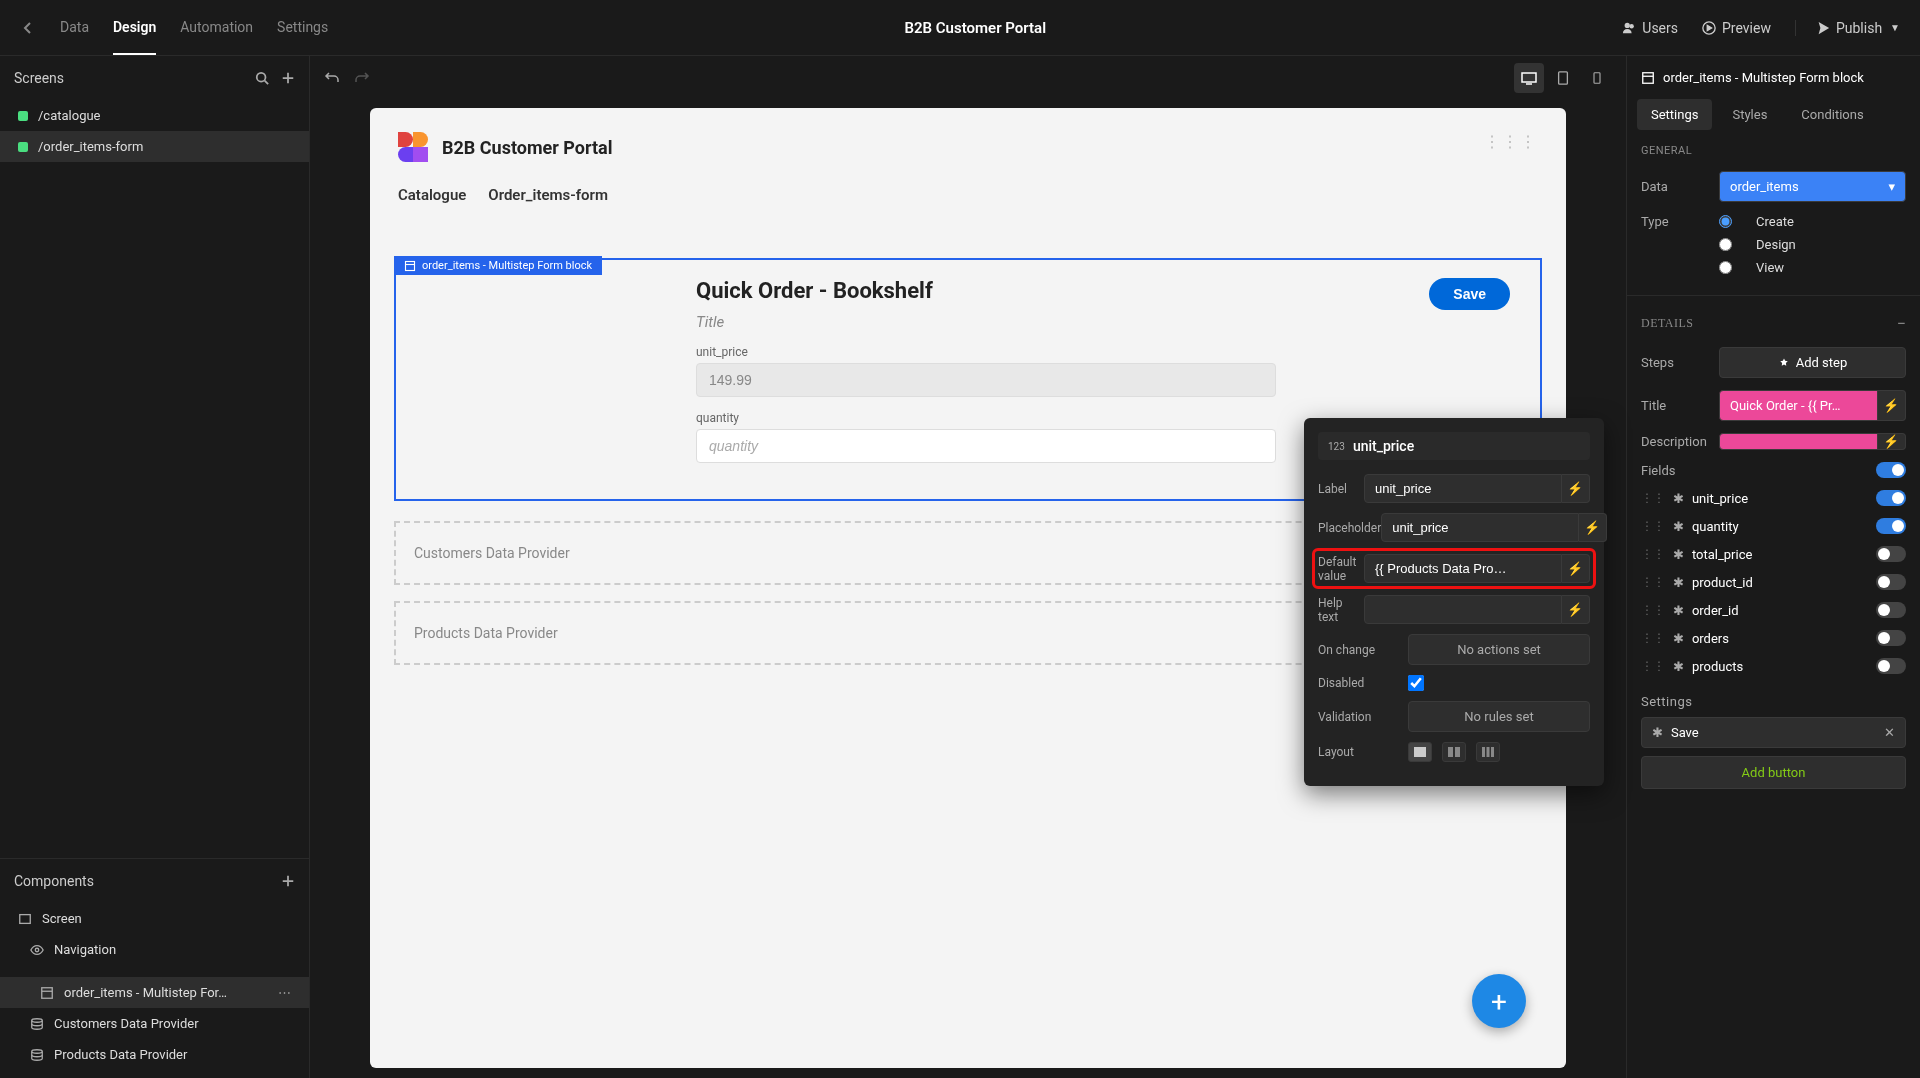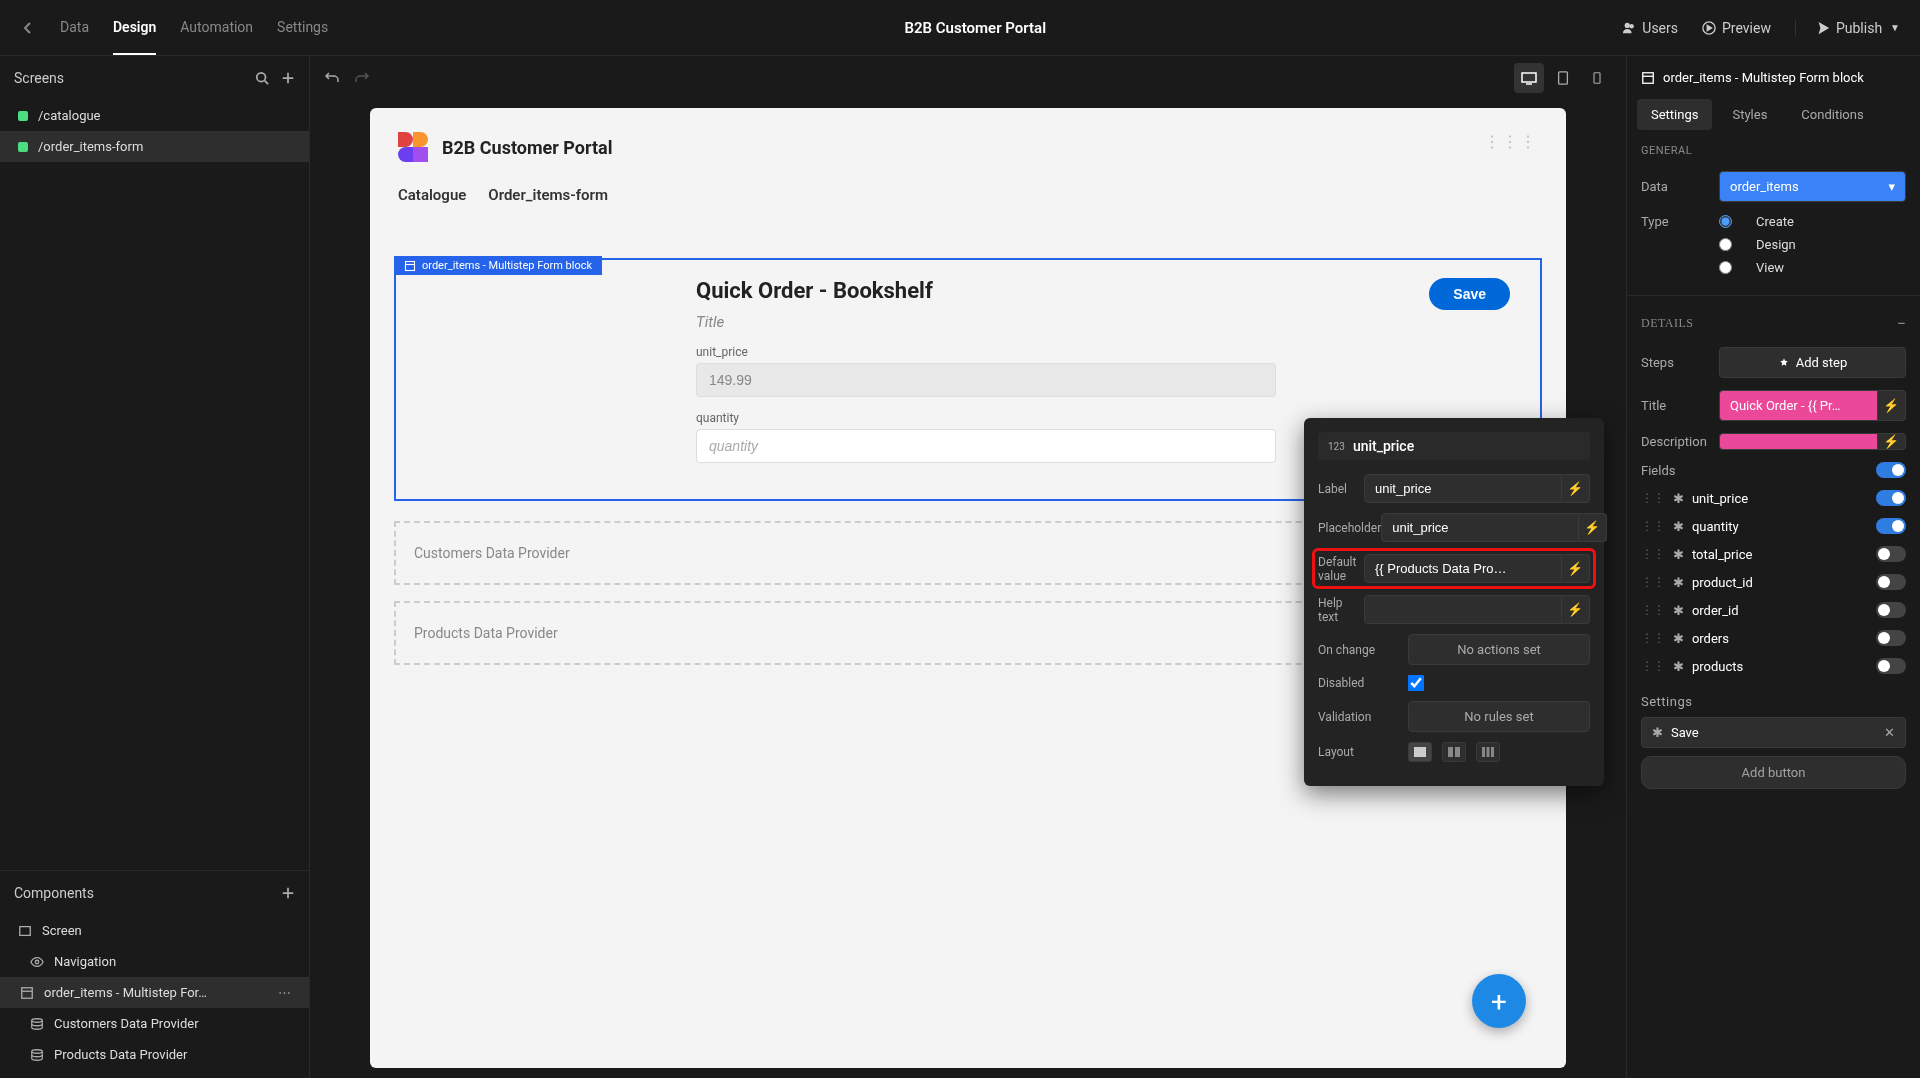--- a/index.html
+++ b/index.html
@@ -118,21 +118,21 @@
 .toggle::after { content: ''; position: absolute; width: 12px; height: 12px; background: #fff; border-radius: 50%; top: 2px; left: 2px; }
 .toggle.on::after { left: 16px; }
 .field-item { display: flex; align-items: center; padding: 6px 14px; gap: 8px; }
 .drag-dots { color: #666; font-size: 12px; cursor: grab; }
 .gear { color: #aaa; cursor: pointer; }
 .field-name { flex: 1; color: #fff; font-size: 13px; }
 .buttons-section { padding: 0 14px; }
 .button-item { display: flex; align-items: center; background: #2e2e2e; border: 1px solid #3a3a3a; border-radius: 4px; padding: 7px 10px; margin-bottom: 8px; gap: 8px; }
 .button-item-label { flex: 1; color: #fff; font-size: 13px; }
 .button-close { color: #aaa; cursor: pointer; }
-.add-button-btn { width: 100%; background: #2e2e2e; border: 1px solid #3a3a3a; color: #a3a3a3; padding: 8px; border-radius: 10px; text-align: center; cursor: pointer; font-size: 13px; }
+.add-button-btn { width: 100%; background: #2e2e2e; border: 1px solid #3a3a3a; color: #84cc16; padding: 8px; border-radius: 4px; text-align: center; cursor: pointer; font-size: 13px; }
 
 svg { display: block; }
 </style>
 </head>
 <body>
 
 <div class="topbar">
   <div class="topbar-left">
     <span class="back-arrow">
       <svg width="16" height="16" viewBox="0 0 16 16" fill="none" stroke="currentColor" stroke-width="2">
@@ -223,21 +223,21 @@
     </div>
     <div class="comp-item" style="padding-left:30px;">
       <span class="comp-icon">
           <svg width="14" height="14" viewBox="0 0 16 16" fill="none" stroke="currentColor" stroke-width="1.5">
             <path d="M1 8s2.5-5 7-5 7 5 7 5-2.5 5-7 5-7-5-7-5z"></path>
             <circle cx="8" cy="8" r="2"></circle>
           </svg>
         </span>
       <span>Navigation</span>
     </div>
-    <div class="comp-item active" style="padding-left:20px;">
+    <div class="comp-item active" style="padding-left:40px;margin-top:12px;">
       <span class="comp-icon">
           <svg width="14" height="14" viewBox="0 0 16 16" fill="none" stroke="currentColor" stroke-width="1.5">
             <rect x="2" y="2" width="12" height="12"></rect>
             <path d="M2 6h12"></path>
           </svg>
         </span>
       <span>order_items - Multistep For…</span>
       <span class="comp-more">⋯</span>
     </div>
     <div class="comp-item" style="padding-left:30px;">

